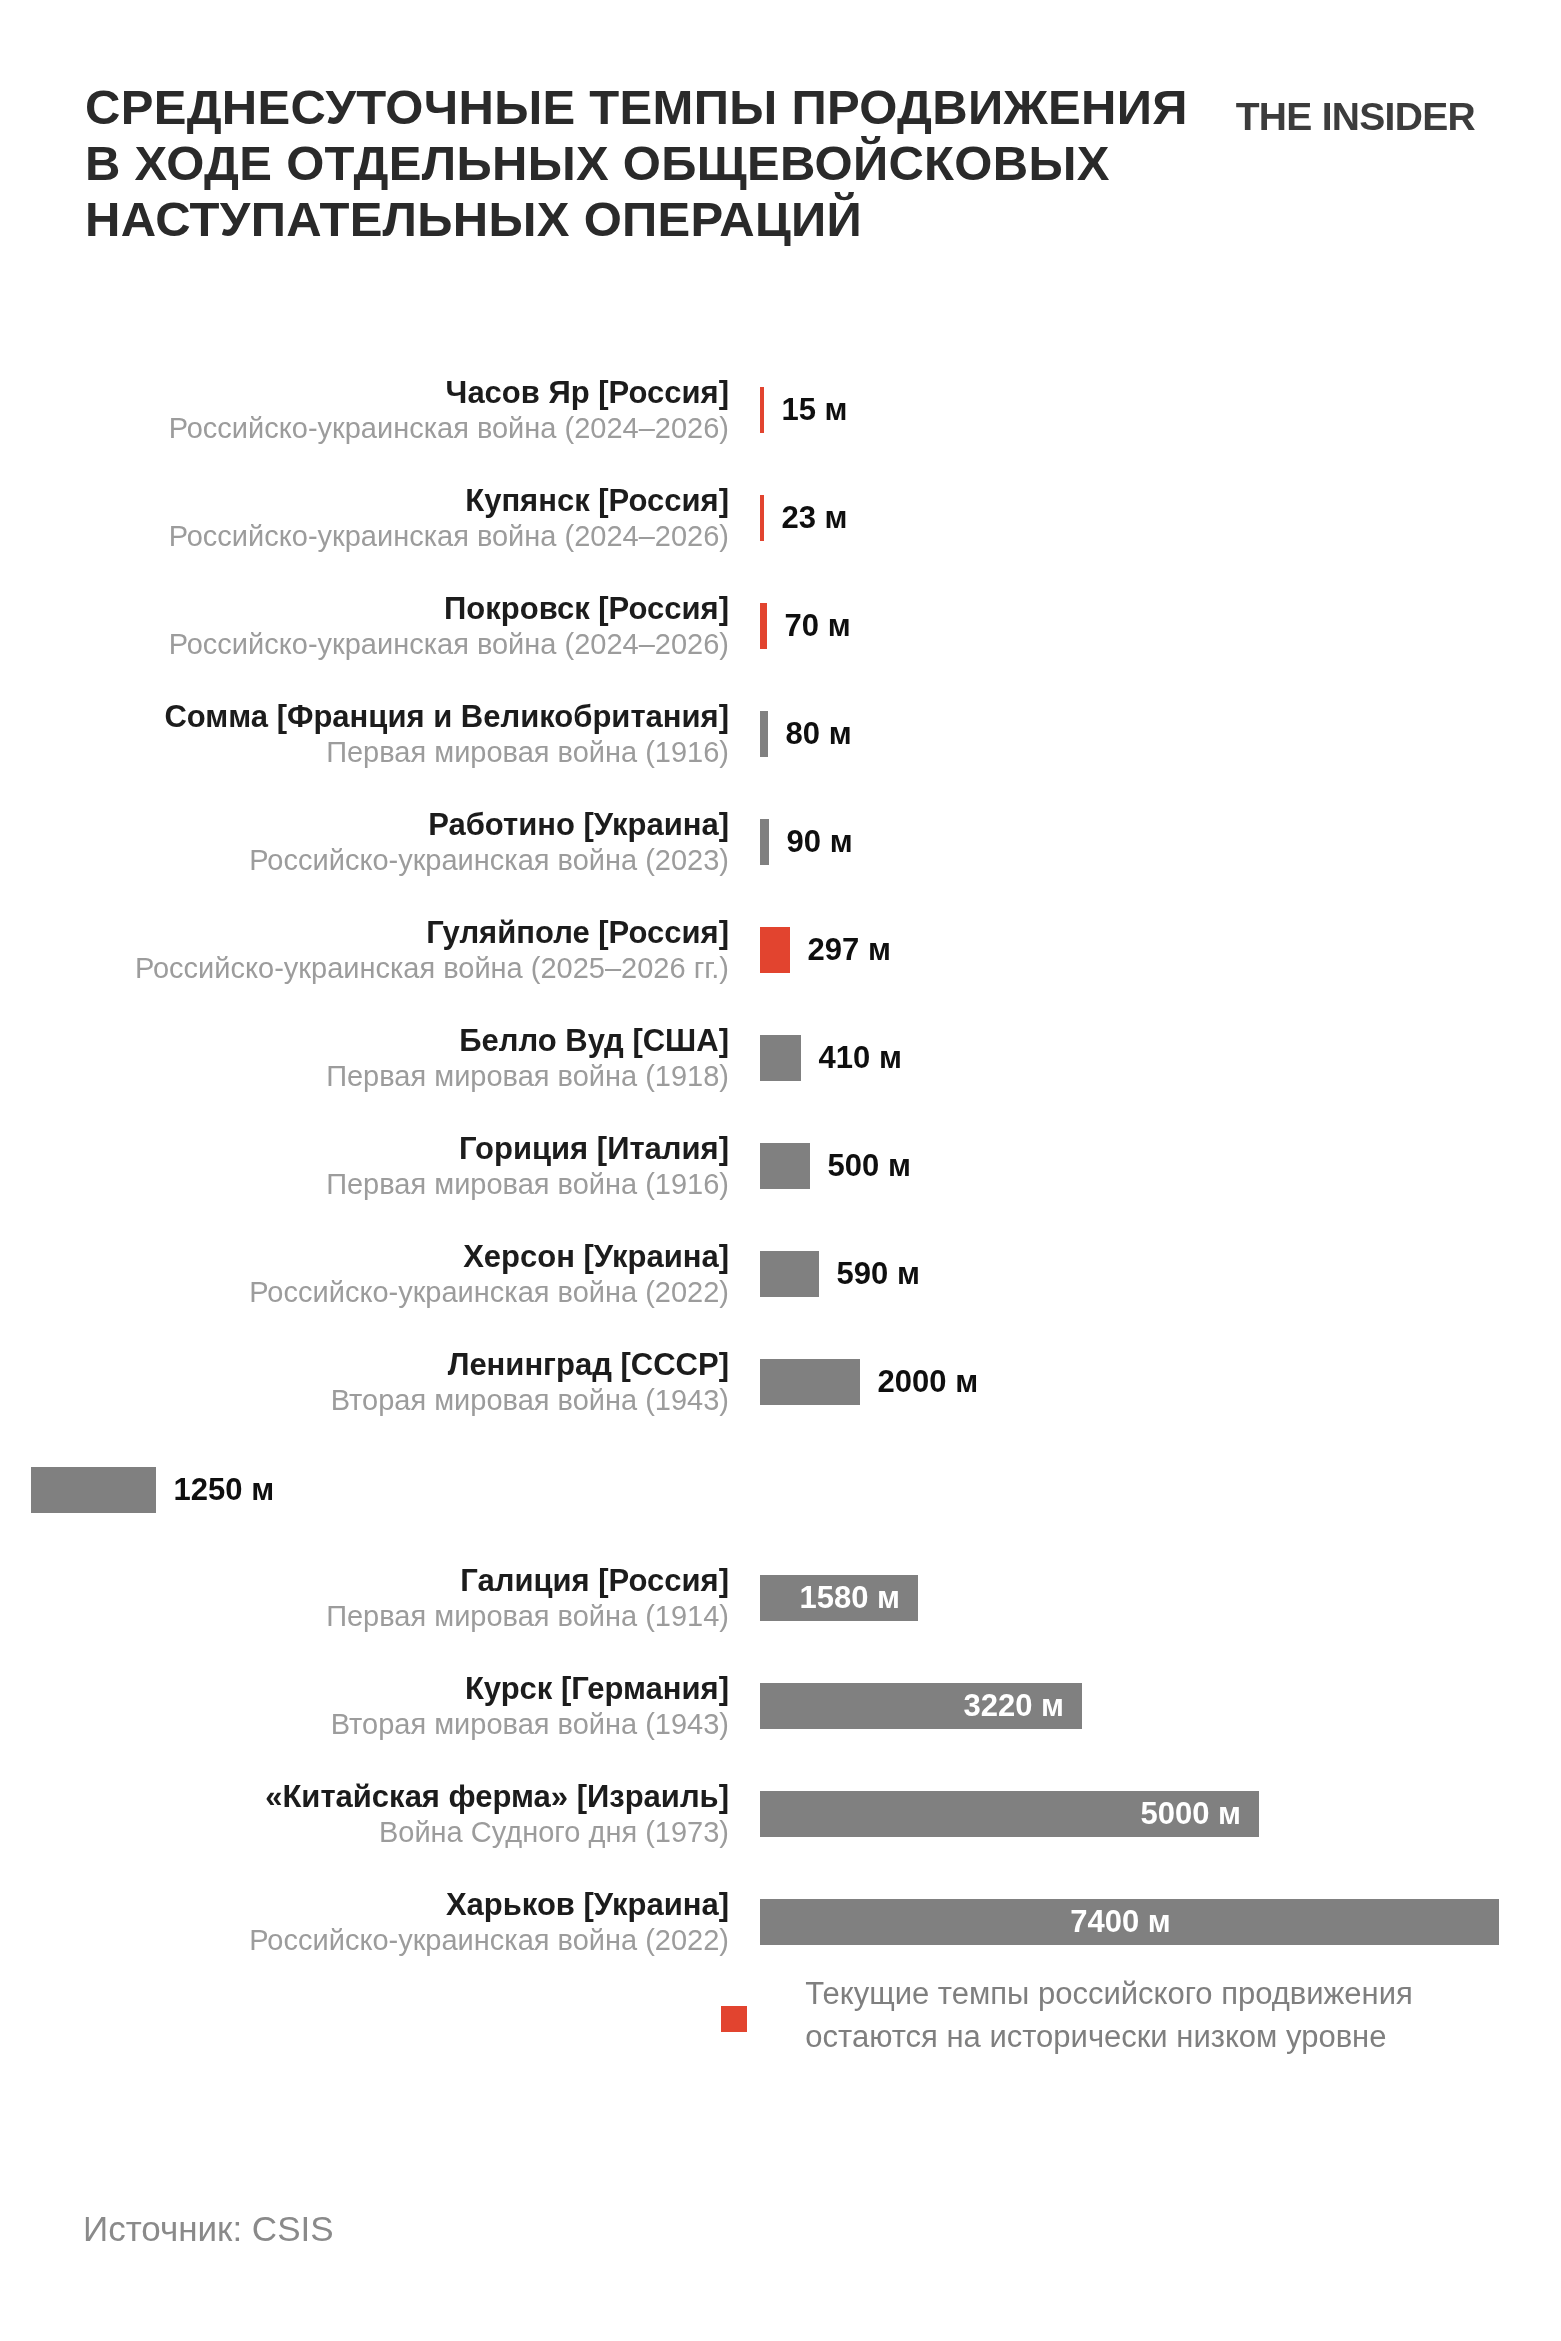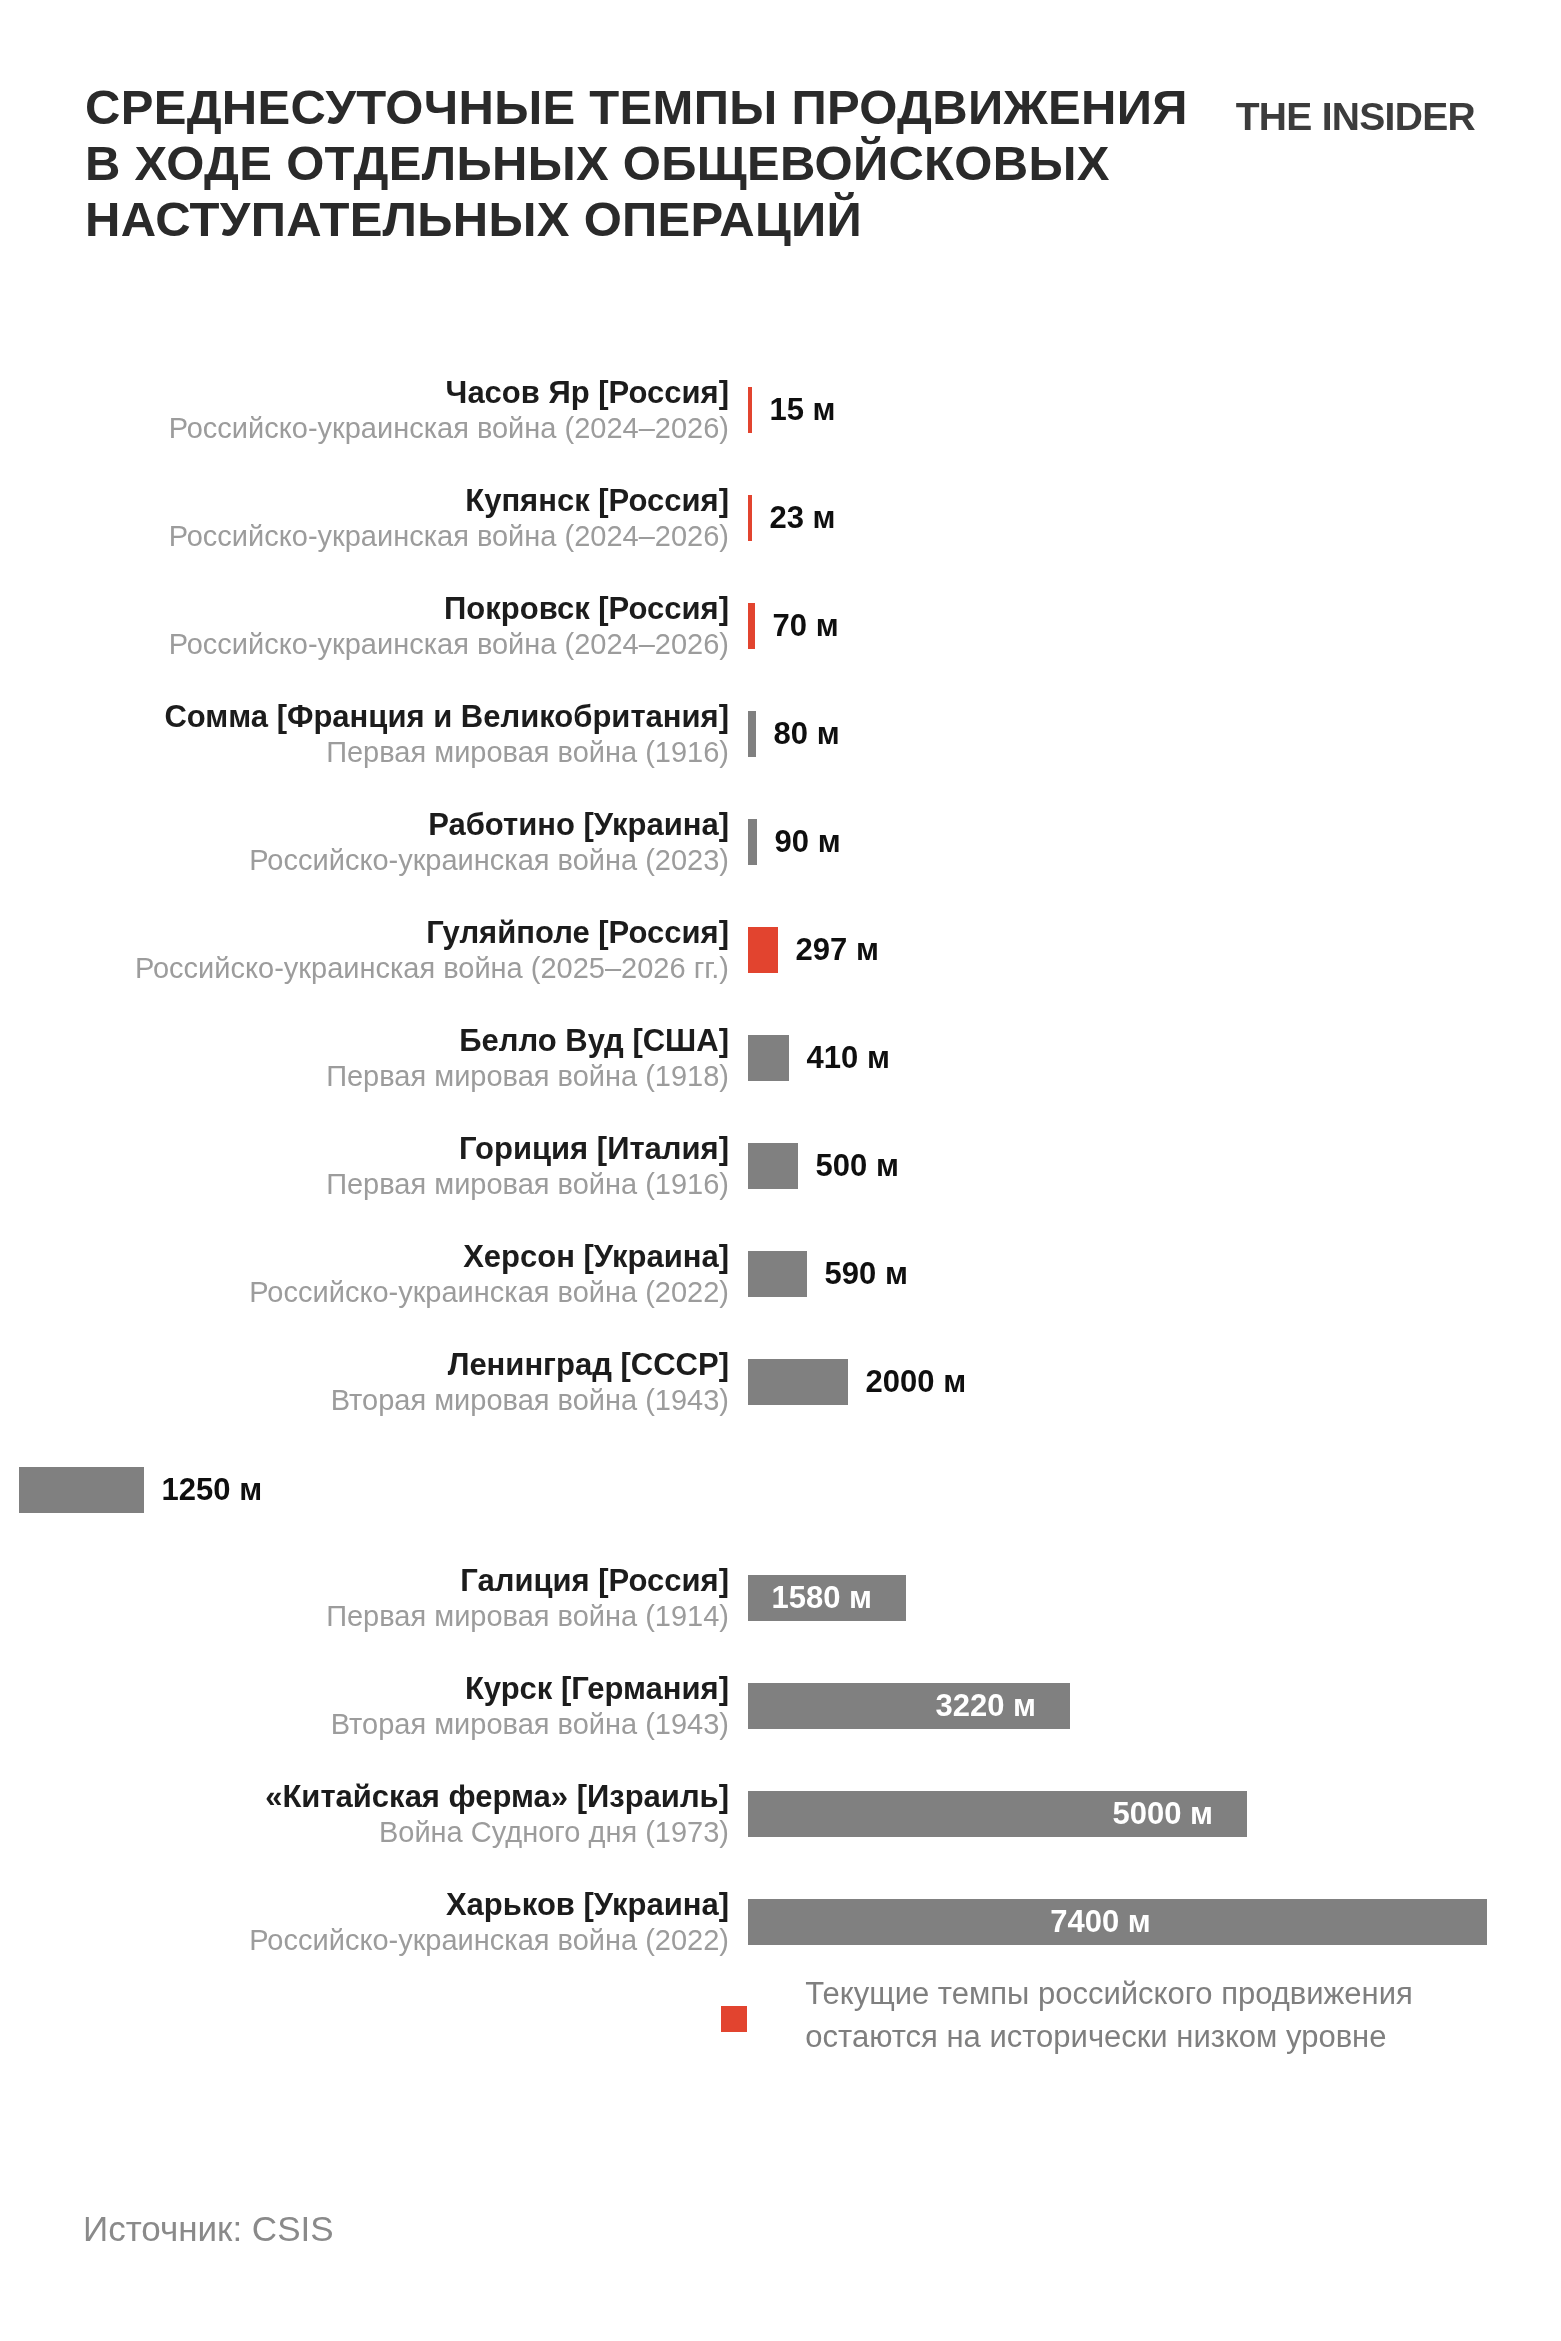--- a/index.html
+++ b/index.html
@@ -63,39 +63,39 @@
   }
   .war {
     font-size: 29px;
     line-height: 35px;
     font-weight: normal;
     color: #9c9c9c;
     white-space: nowrap;
   }
   .barzone {
     flex: 1;
-    margin-left: 19px;
+    margin-left: 31px;
     display: flex;
     align-items: center;
     height: 46px;
   }
   .bar {
     height: 46px;
     background: #808080;
     display: flex;
     align-items: center;
     justify-content: flex-end;
     box-sizing: border-box;
   }
   .bar.red { background: #E2442F; }
   .val-in {
     color: #ffffff;
     font-size: 31px;
     font-weight: bold;
-    padding-right: 34px;
+    padding-right: 18px;
     white-space: nowrap;
   }
   .val-out {
     margin-left: 17.6px;
     font-size: 31px;
     font-weight: bold;
     color: #0f0f0f;
     white-space: nowrap;
   }
   .legend {

